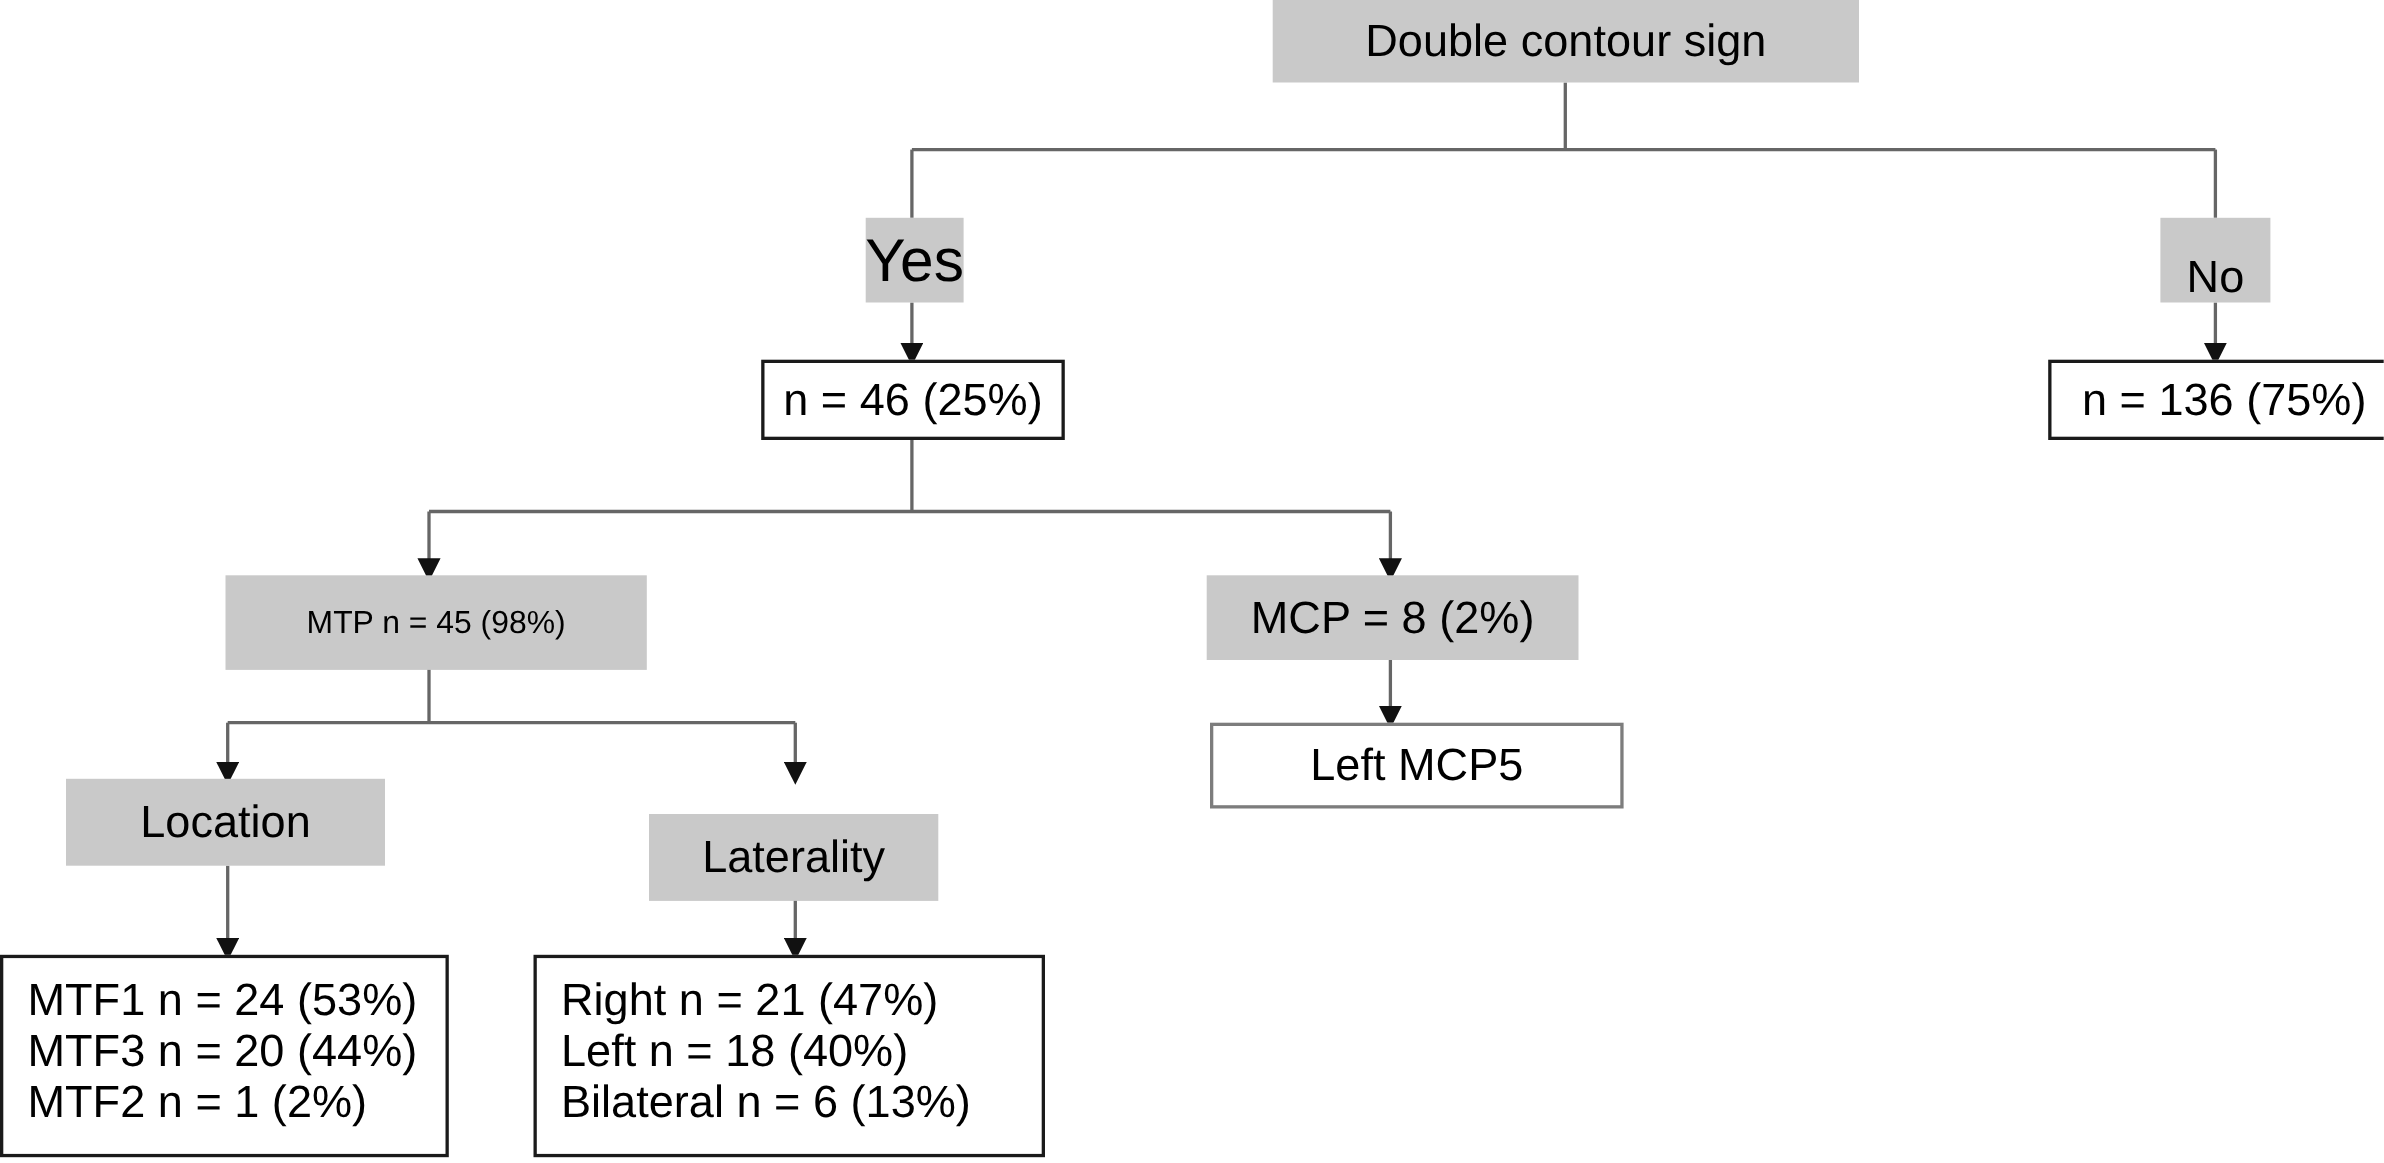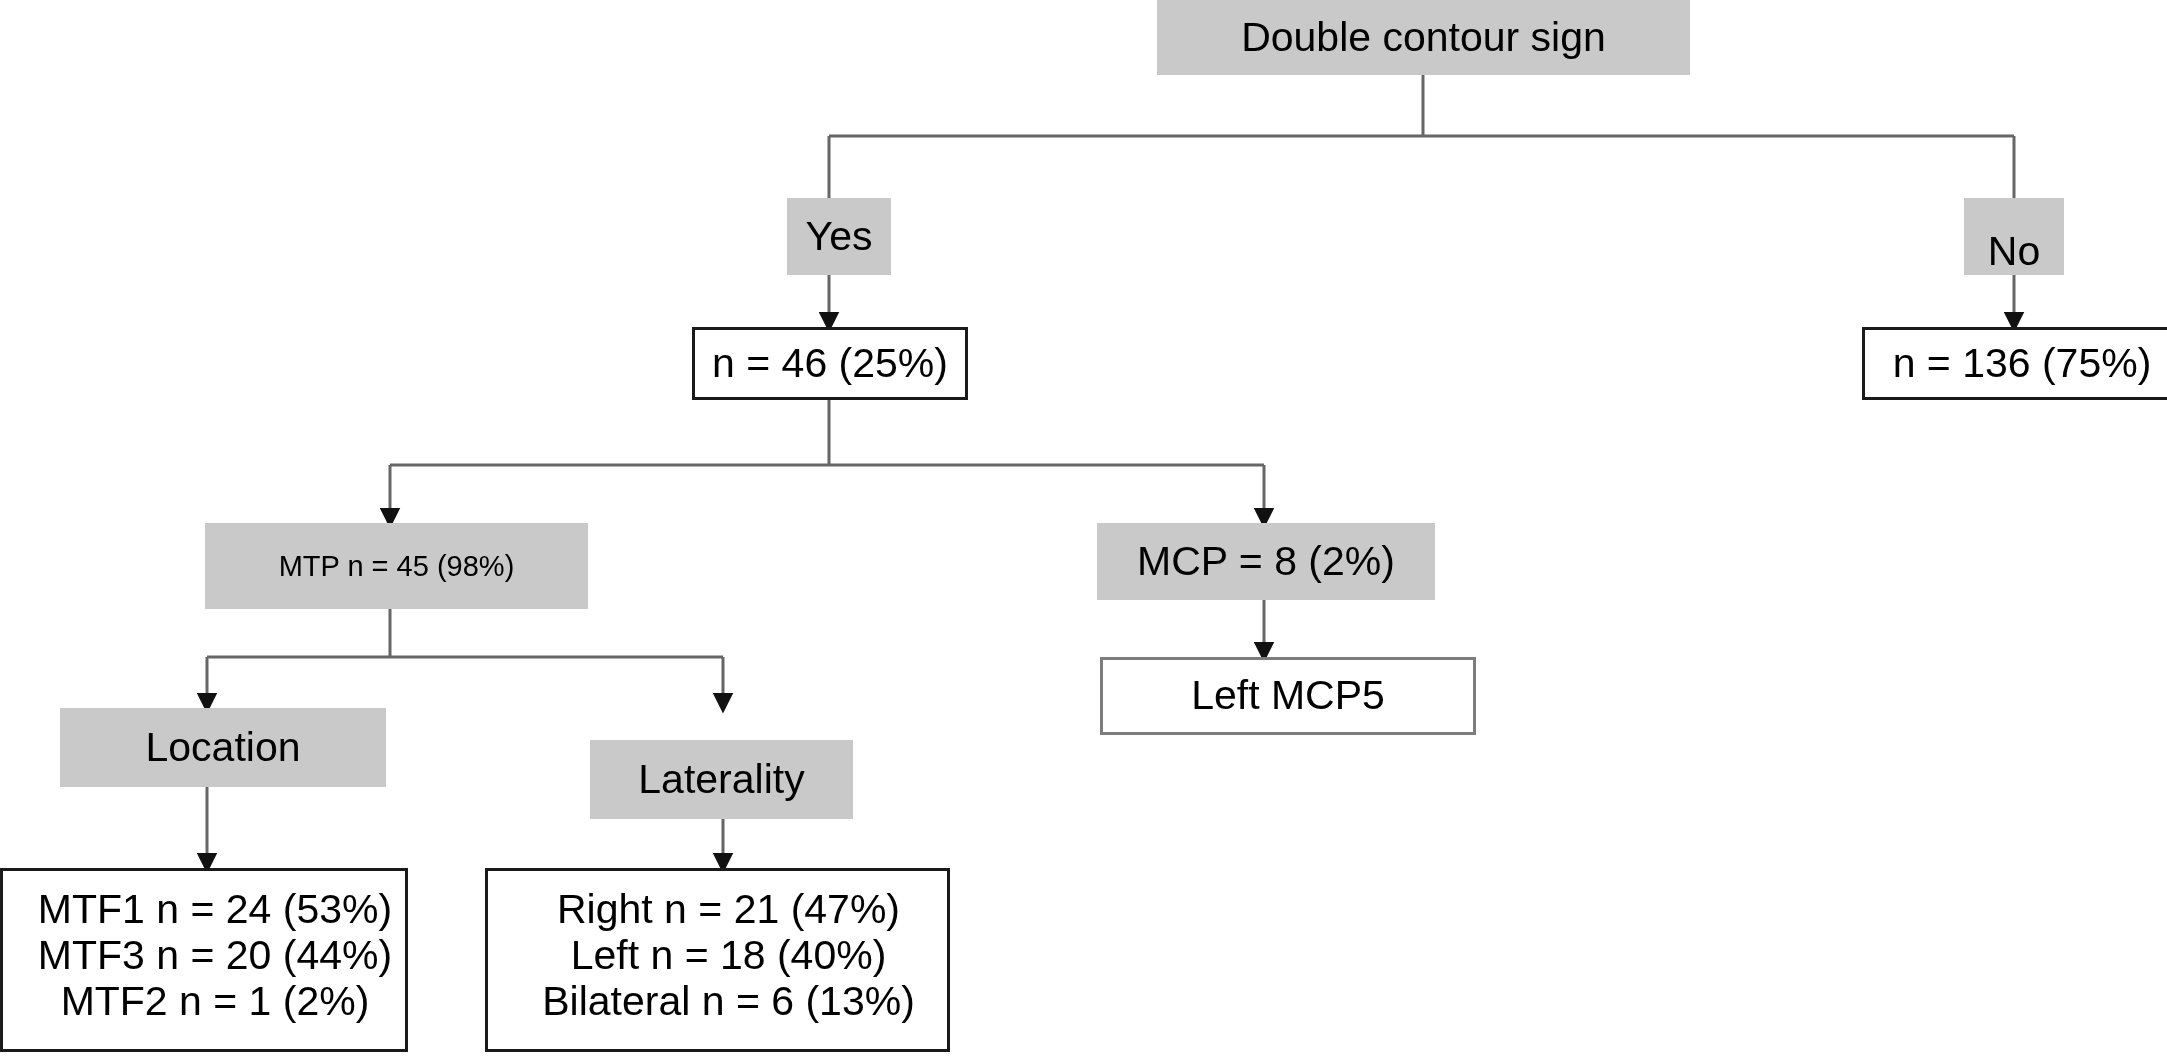--- a/index.html
+++ b/index.html
@@ -37,21 +37,21 @@
     background: #ffffff;
     border: 3px solid #1a1a1a;
   }
   .node.outlined-soft {
     background: #ffffff;
     border: 3px solid #7d7d7d;
   }
   .node.multiline {
     display: block;
     white-space: normal;
-    text-align: center;
+    text-align: left;
   }
   .node.multiline .line {
     display: block;
     white-space: nowrap;
   }
   svg.connectors {
     position: absolute;
     left: 0;
     top: 0;
     width: 2167px;
@@ -97,21 +97,21 @@
 
     <path d="M 207 787 L 207 863" stroke="#666666" stroke-width="3" fill="none" marker-end="url(#arrow)"></path>
 
     <path d="M 723 787 L 723 863" stroke="#666666" stroke-width="3" fill="none" marker-end="url(#arrow)"></path>
   </svg>
 
   <div class="node filled" style="left:1157px; top:0px; width:533px; height:75px; font-size:41px;">
     <span>Double contour sign</span>
   </div>
 
-  <div class="node filled" style="left:787px; top:198px; width:104px; height:77px; font-size:41px;">
+  <div class="node filled" style="left:787px; top:198px; width:89px; height:77px; font-size:55px;">
     <span>Yes</span>
   </div>
 
   <div class="node filled" style="left:1964px; top:198px; width:100px; height:77px; font-size:41px;align-items:flex-end;">
     <span>No</span>
   </div>
 
   <div class="node outlined" style="left:692px; top:327px; width:276px; height:73px; font-size:41px;">
     <span>n = 46 (25%)</span>
   </div>
@@ -125,21 +125,21 @@
   </div>
 
   <div class="node filled" style="left:1097px; top:523px; width:338px; height:77px; font-size:41px;">
     <span>MCP = 8 (2%)</span>
   </div>
 
   <div class="node outlined-soft" style="left:1100px; top:657px; width:376px; height:78px; font-size:41px;">
     <span>Left MCP5</span>
   </div>
 
-  <div class="node filled" style="left:60px; top:708px; width:326px; height:79px; font-size:41px;text-align:right;">
+  <div class="node filled" style="left:60px; top:708px; width:290px; height:79px; font-size:41px;text-align:right;">
     <span>Location</span>
   </div>
 
   <div class="node filled" style="left:590px; top:708px; width:263px; height:79px; font-size:41px;margin-top:32px;">
     <span>Laterality</span>
   </div>
 
   <div class="node outlined multiline" style="left:0px; top:868px; width:408px; height:184px; font-size:41px; padding:16px 0 0 22px;">
     <span class="line">MTF1 n = 24 (53%)</span>
     <span class="line">MTF3 n = 20 (44%)</span>

